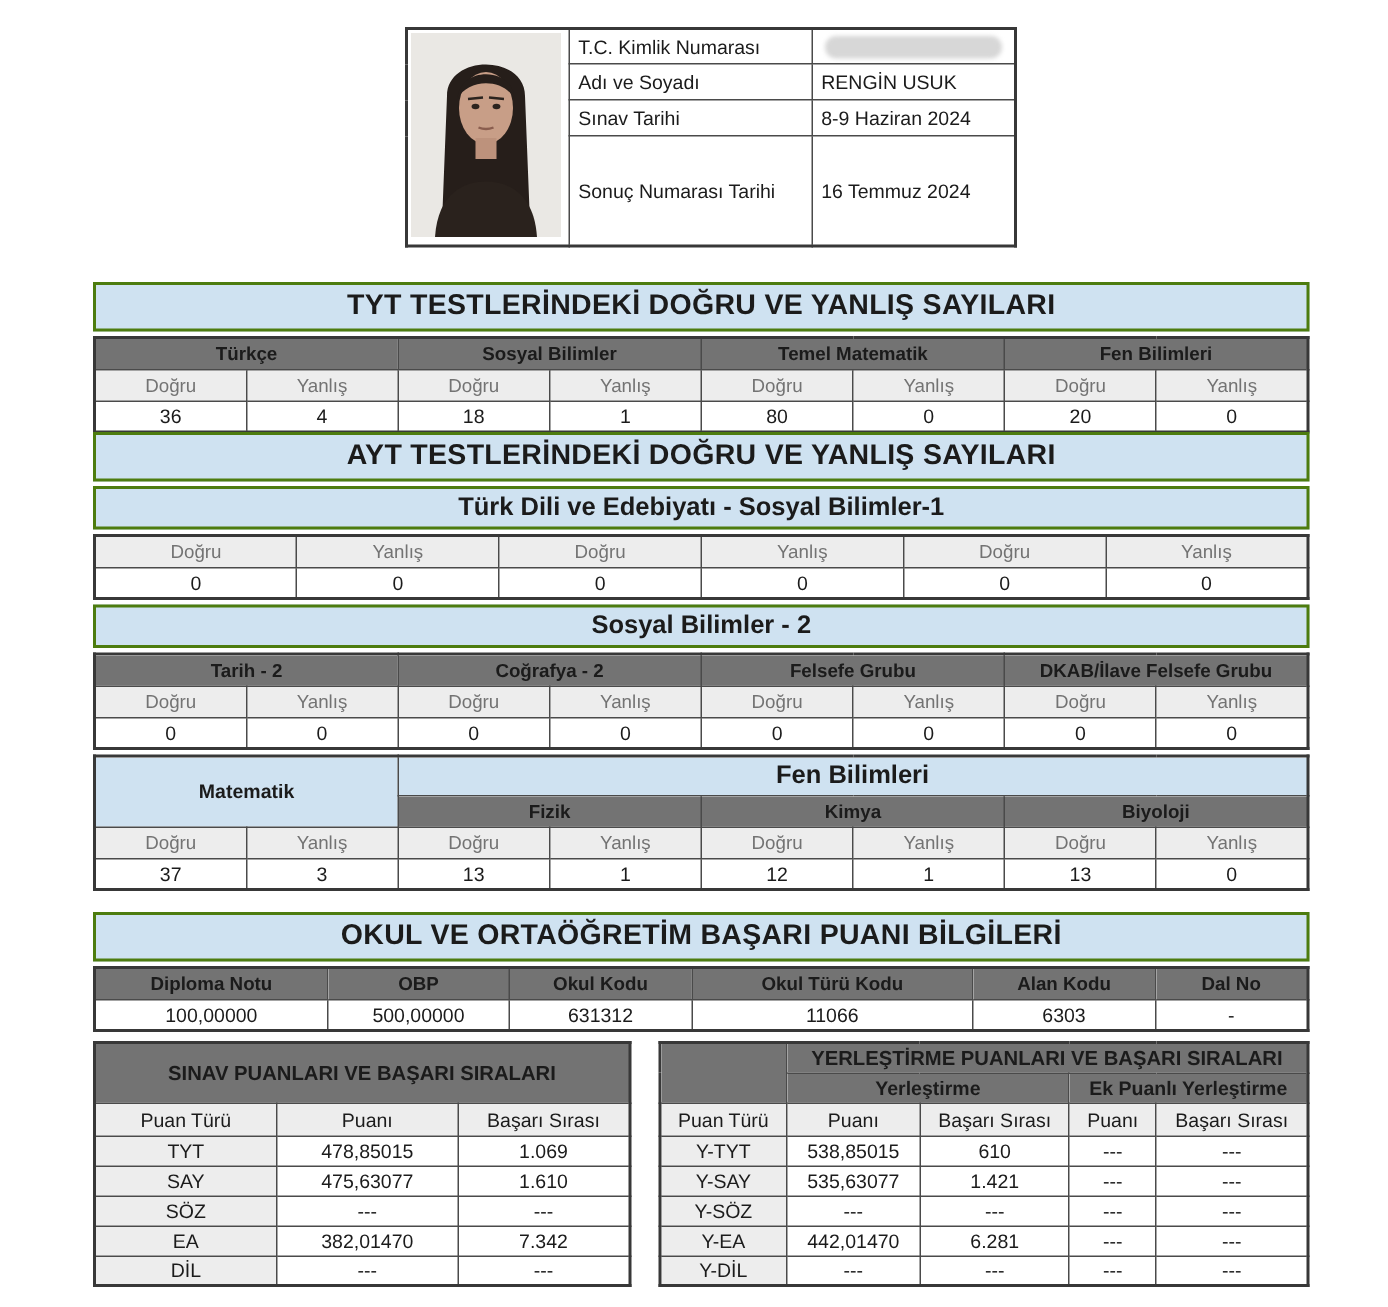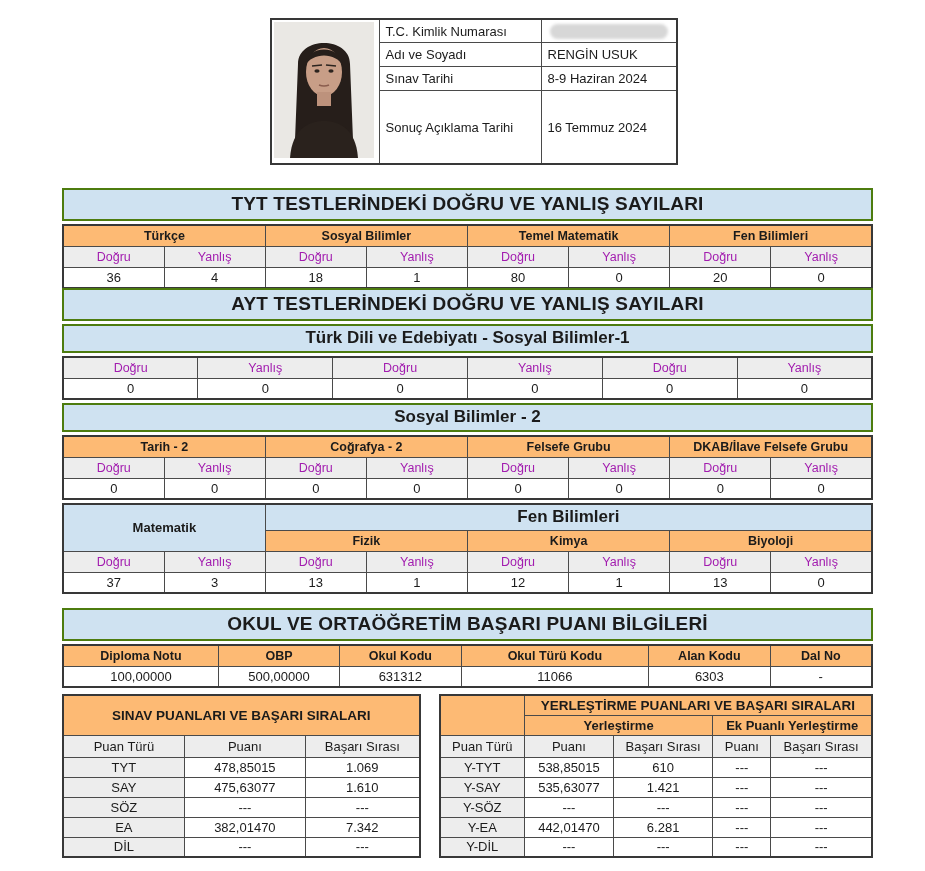--- a/index.html
+++ b/index.html
@@ -4,32 +4,32 @@
 <style>
   * { margin:0; padding:0; box-sizing:border-box; }
   body { background:#ffffff; font-family:"Liberation Sans", sans-serif; color:#1b1b1b; }
   .page { position:relative; width:925px; height:871px; background:#ffffff; overflow:hidden; }
 
   
   table { border-collapse:collapse; table-layout:fixed; width:100%; }
   th, td { border:1px solid #4a4a4a; text-align:center; font-size:13px;
            padding:1px 2px; height:21px; overflow:hidden; white-space:nowrap; }
   .outer { border:2px solid #383838; }
-  .blue { background:#fdba74; }
+  .blue { background:#737373; }
   .gray { background:#ededed; }
   .white { background:#ffffff; }
 
   
   .bar { border:2px solid #4d7c0f; background:#cfe2f1; text-align:center;
          font-weight:bold; margin-bottom:3px; }
   .title-bar  { font-size:19px; padding:3px 0 4px 0; letter-spacing:.2px; }
   .section-bar{ font-size:17px; padding:2px 0 3px 0; }
 
   .subj { font-weight:bold; font-size:12.5px; }
-  .dy   { font-size:12.5px; color:#a21caf;margin-left:40px; }
+  .dy   { font-size:12.5px; color:#737373;margin-left:40px; }
 
   
   .id-card { position:absolute; left:270px; top:18px; width:406px; }
   .id-card td { text-align:left; padding:2px 6px; font-size:13px; height:23px; }
   .id-card .photo-cell { padding:2px; width:108px; }
   .id-card .tall td { height:70px; }
   .redacted { width:118px; height:15px; background:#d7d7d7; border-radius:8px;
               filter:blur(1.5px); margin-left:2px; }
 
   
@@ -88,21 +88,21 @@
       </tr>
       <tr>
         <td>Adı ve Soyadı</td>
         <td>RENGİN USUK</td>
       </tr>
       <tr>
         <td>Sınav Tarihi</td>
         <td>8-9 Haziran 2024</td>
       </tr>
       <tr class="tall">
-        <td>Sonuç Açıklama Tarihi</td>
+        <td>Sonuç Numarası Tarihi</td>
         <td>16 Temmuz 2024</td>
       </tr>
     </tbody>
       </table>
   </div>
 
   <div class="tyt-block">
     <div class="bar title-bar">TYT TESTLERİNDEKİ DOĞRU VE YANLIŞ SAYILARI</div>
     <table class="outer">
       <colgroup>

